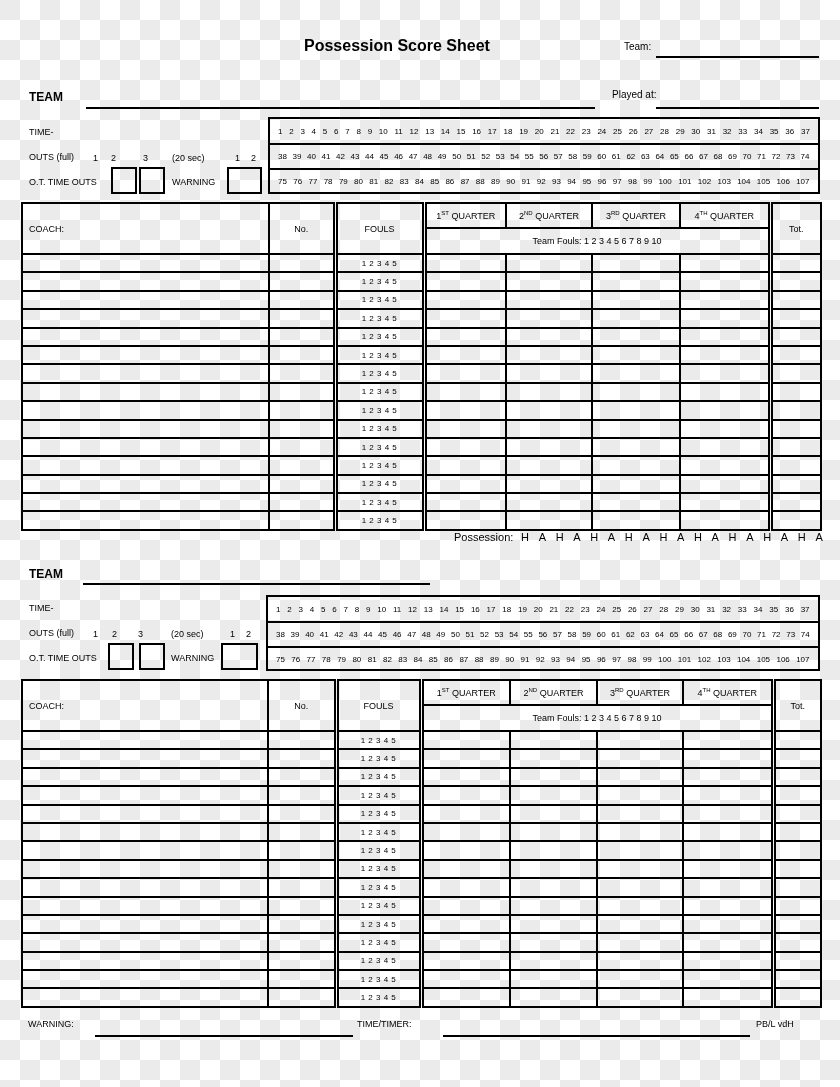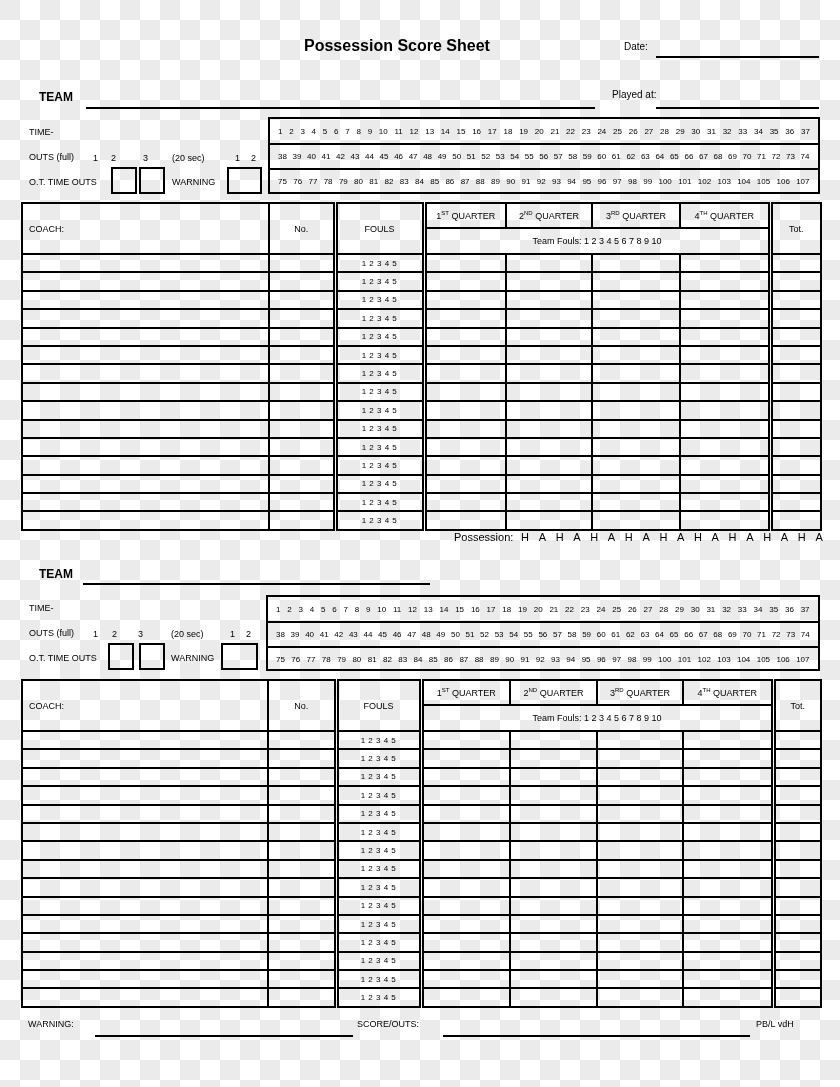--- a/index.html
+++ b/index.html
@@ -9,41 +9,41 @@
     background-color:#fff;
     background-image:
       linear-gradient(45deg, #ebebeb 25%, transparent 25%, transparent 75%, #ebebeb 75%),
       linear-gradient(45deg, #ebebeb 25%, transparent 25%, transparent 75%, #ebebeb 75%);
     background-size:40px 40px;
     background-position:20px 0, 0 20px;
   }
   .abs { position:absolute; }
   .title { font-weight:bold; font-size:16px; }
   .lbl { font-size:9px; white-space:nowrap; }
-  .team-lbl { font-weight:bold; font-size:12px;margin-left:10px; }
+  .team-lbl { font-weight:bold; font-size:12px; }
   .line { position:absolute; height:0; border-top:2px solid #000; }
   .box { position:absolute; border:2px solid #000; box-sizing:border-box; }
   .numbox { position:absolute; border:2px solid #000; box-sizing:border-box; }
   .numrow { position:absolute; left:0; right:0; display:flex; align-items:center; justify-content:space-between;
             padding:0 8px; font-size:8px; box-sizing:border-box; }
   .rowsep { position:absolute; left:0; right:0; border-top:2px solid #000; }
   table.sheet { position:absolute; border-collapse:collapse; table-layout:fixed; }
   table.sheet td { border:2px solid #000; padding:0; font-size:9px; text-align:center; vertical-align:middle; }
   table.sheet td.dbl-r { border-right:5px double #000; }
   table.sheet td.coach { text-align:left; padding-left:6px; }
   table.sheet td.fouls { font-size:8px; letter-spacing:0.5px; }
   sup { font-size:6px; }
   .poss { font-size:11px; white-space:nowrap; }
   .poss span.l { display:inline-block; width:17.3px; text-align:center; }
 </style>
 </head>
 <body>
 
 <div class="abs title" style="left:304px;top:37px;">Possession Score Sheet</div>
-<div class="abs lbl" style="left:624px;top:41px;font-size:10px;">Date:</div>
+<div class="abs lbl" style="left:624px;top:41px;font-size:10px;">Team:</div>
 <div class="line" style="left:656px;top:56px;width:163px;"></div>
 
 <div class="abs team-lbl" style="left:29px;top:90px;">TEAM</div>
 <div class="line" style="left:86px;top:107px;width:509px;"></div>
 <div class="abs lbl" style="left:603px;top:89px;font-size:10px;padding-left:9px;">Played at:</div>
 <div class="line" style="left:656px;top:107px;width:163px;"></div>
 
 <div class="abs lbl" style="left:29px;top:127px;">TIME-</div>
 <div class="abs lbl" style="left:29px;top:152px;">OUTS (full)</div>
 <div class="abs lbl" style="left:93px;top:153px;">1</div>
@@ -667,15 +667,15 @@
         <td></td>
         <td></td>
         <td class="dbl-r"></td>
         <td></td>
       </tr>
     </tbody>
 </table>
 
 <div class="abs lbl" style="left:28px;top:1019px;">WARNING:</div>
 <div class="line" style="left:95px;top:1035px;width:258px;"></div>
-<div class="abs lbl" style="left:357px;top:1019px;">SCORE/OUTS:</div>
+<div class="abs lbl" style="left:357px;top:1019px;">TIME/TIMER:</div>
 <div class="line" style="left:443px;top:1035px;width:307px;"></div>
 <div class="abs lbl" style="left:756px;top:1019px;">PB/L vdH</div>
 
 </body></html>

